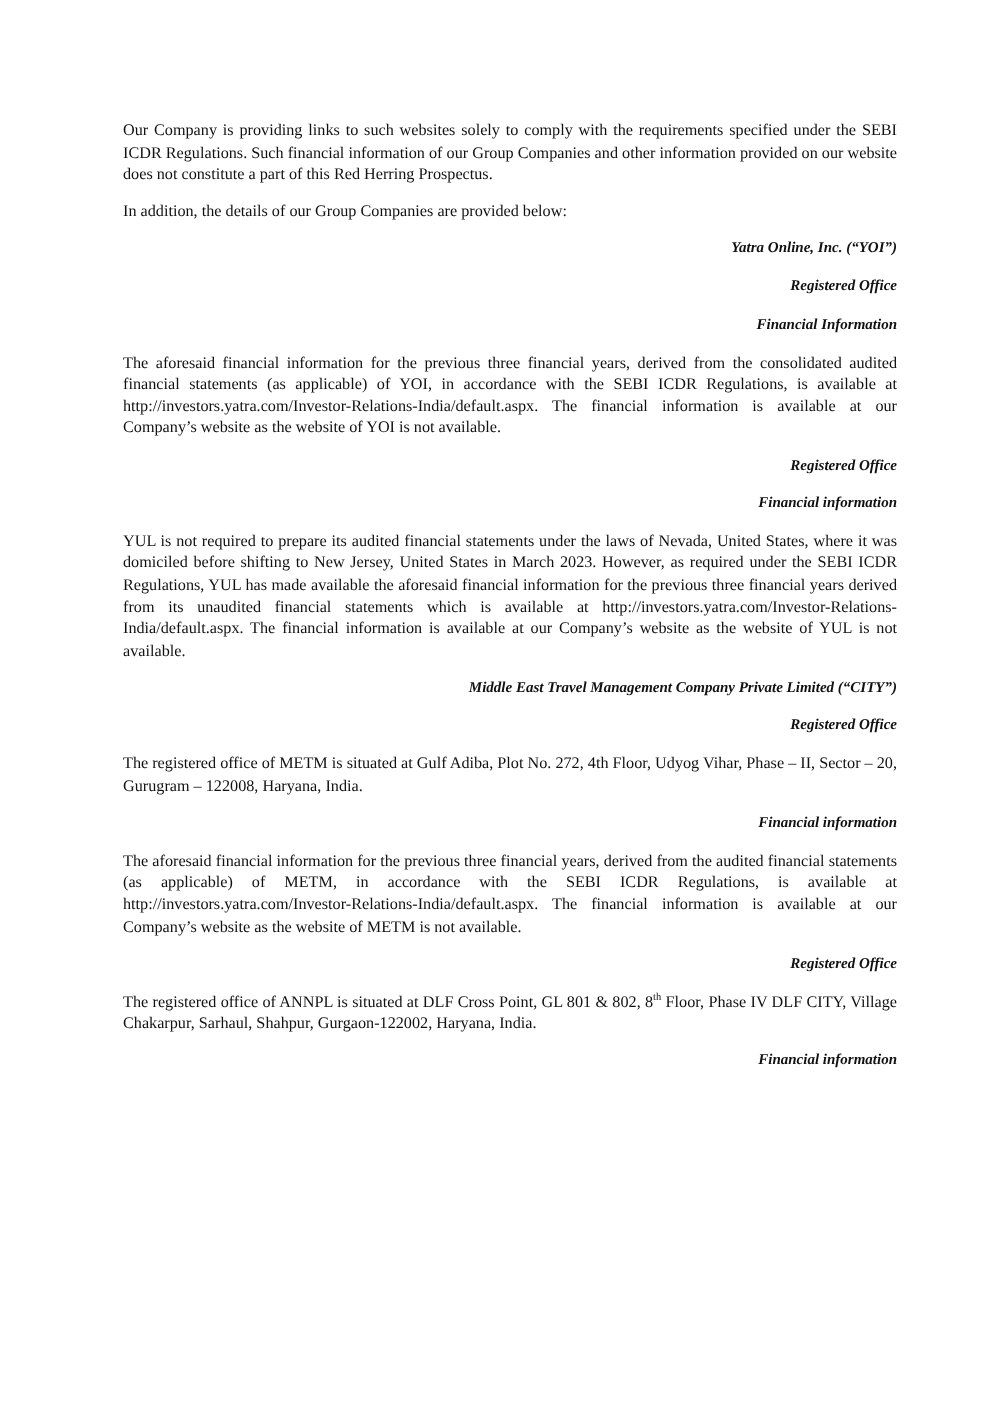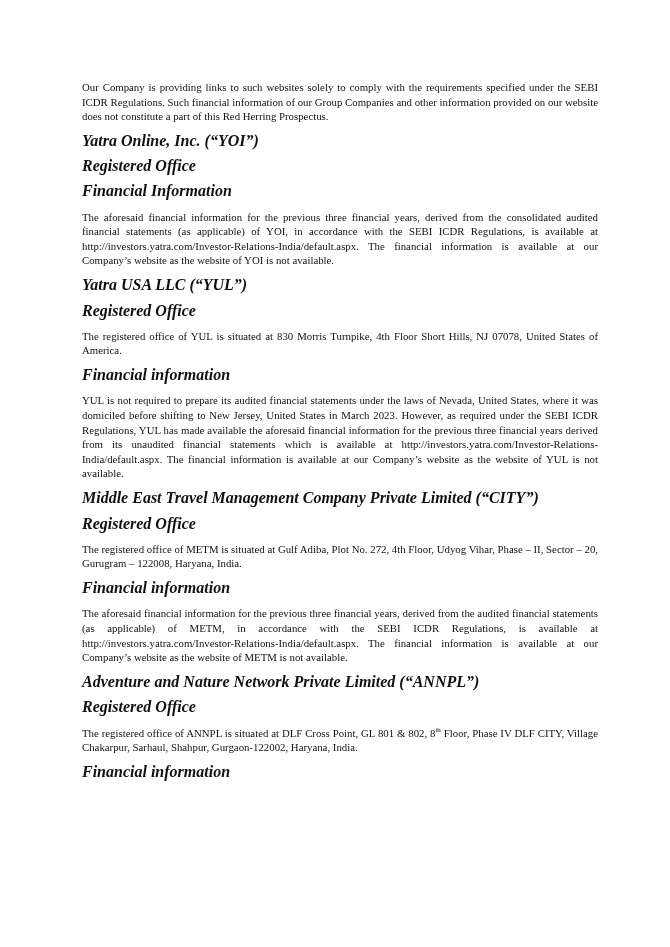--- a/index.html
+++ b/index.html
@@ -21,24 +21,24 @@
     top: 80px;
     width: 516px;
     font-size: 10.8px;
     line-height: 14.6px;
     text-align: justify;
   }
   .body-text {
     margin: 0 0 10.5px 0;
   }
   .doc-heading {
-    font-size: 16px;
+    font-size: 10px;
     font-weight: bold;
     font-style: italic;
-    text-align: left;
+    text-align: right;
     margin: 0 0 10.5px 0;
   }
   sup {
     font-size: 7px;
     line-height: 0;
     vertical-align: super;
   }
   .pageno {
     position: absolute;
     top: 893px;
@@ -48,39 +48,37 @@
     color: #111111;
   }
 </style>
 </head>
 <body>
 
 <div class="sheet">
   <div class="content">
 
     <p class="body-text">Our Company is providing links to such websites solely to comply with the requirements specified under the SEBI ICDR Regulations. Such financial information of our Group Companies and other information provided on our website does not constitute a part of this Red Herring Prospectus.</p>
+    <p class="body-text">In addition, the details of our Group Companies are provided below:</p>
 
     <h3 class="doc-heading">Yatra Online, Inc. (“YOI”)</h3>
     <h3 class="doc-heading">Registered Office</h3>
     <h3 class="doc-heading">Financial Information</h3>
     <p class="body-text">The aforesaid financial information for the previous three financial years, derived from the consolidated audited financial statements (as applicable) of YOI, in accordance with the SEBI ICDR Regulations, is available at http://investors.yatra.com/Investor-Relations-India/default.aspx. The financial information is available at our Company’s website as the website of YOI is not available.</p>
 
-    <h3 class="doc-heading">Yatra USA LLC (“YUL”)</h3>
     <h3 class="doc-heading">Registered Office</h3>
-    <p class="body-text">The registered office of YUL is situated at 830 Morris Turnpike, 4th Floor Short Hills, NJ 07078, United States of America.</p>
     <h3 class="doc-heading">Financial information</h3>
     <p class="body-text">YUL is not required to prepare its audited financial statements under the laws of Nevada, United States, where it was domiciled before shifting to New Jersey, United States in March 2023. However, as required under the SEBI ICDR Regulations, YUL has made available the aforesaid financial information for the previous three financial years derived from its unaudited financial statements which is available at http://investors.yatra.com/Investor-Relations-India/default.aspx. The financial information is available at our Company’s website as the website of YUL is not available.</p>
 
     <h3 class="doc-heading">Middle East Travel Management Company Private Limited (“CITY”)</h3>
     <h3 class="doc-heading">Registered Office</h3>
     <p class="body-text">The registered office of METM is situated at Gulf Adiba, Plot No. 272, 4th Floor, Udyog Vihar, Phase – II, Sector – 20, Gurugram – 122008, Haryana, India.</p>
     <h3 class="doc-heading">Financial information</h3>
     <p class="body-text">The aforesaid financial information for the previous three financial years, derived from the audited financial statements (as applicable) of METM, in accordance with the SEBI ICDR Regulations, is available at http://investors.yatra.com/Investor-Relations-India/default.aspx. The financial information is available at our Company’s website as the website of METM is not available.</p>
 
-    <h3 class="doc-heading">Adventure and Nature Network Private Limited (“ANNPL”)</h3>
     <h3 class="doc-heading">Registered Office</h3>
     <p class="body-text"><span>The registered office of ANNPL is situated at DLF Cross Point, GL 801 &amp; 802, 8</span><sup>th</sup><span> Floor, Phase IV DLF CITY, Village Chakarpur, Sarhaul, Shahpur, Gurgaon-122002, Haryana, India.</span></p>
     <h3 class="doc-heading">Financial information</h3>
 
   </div>
 
   <div class="pageno">401</div>
 </div>
 
 </body></html>

